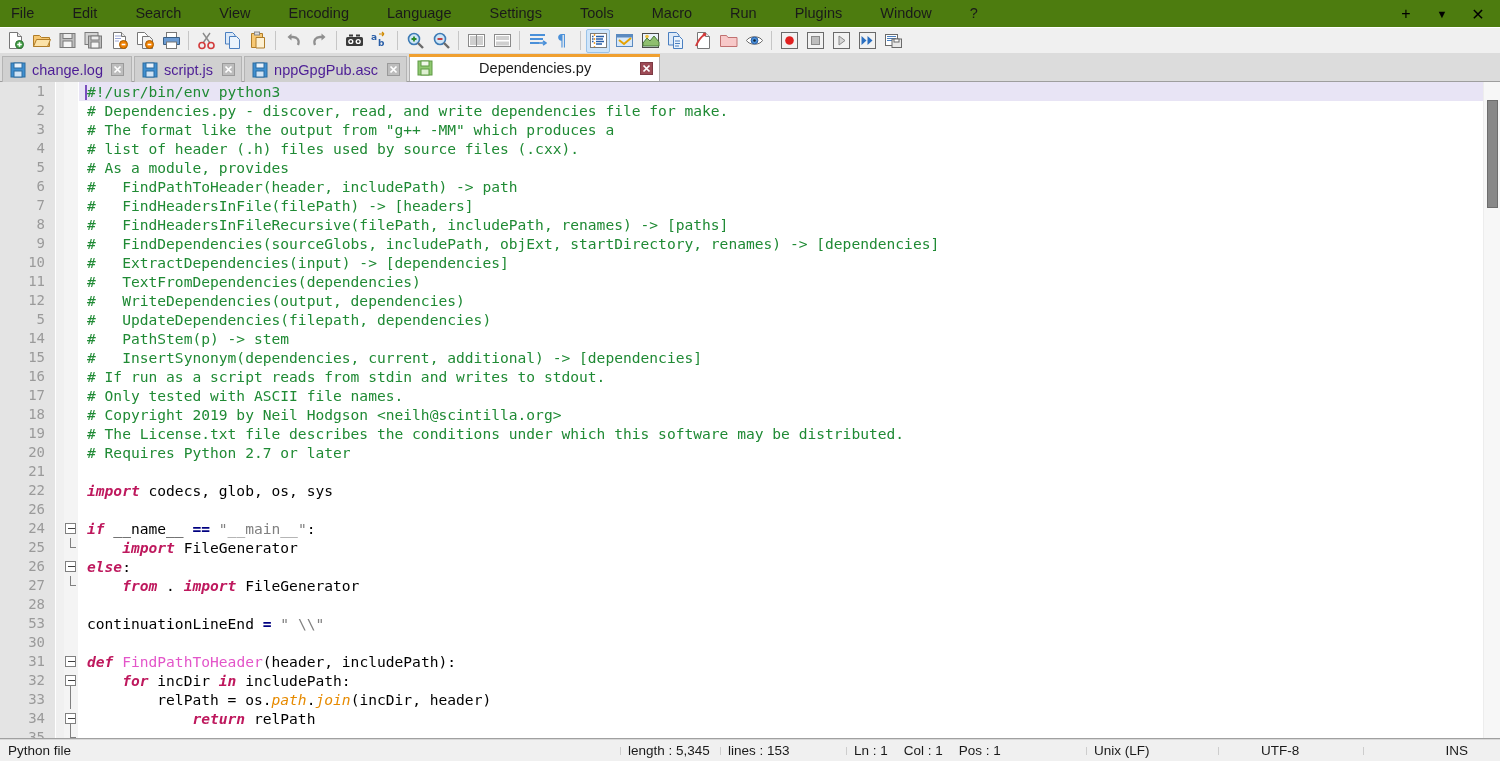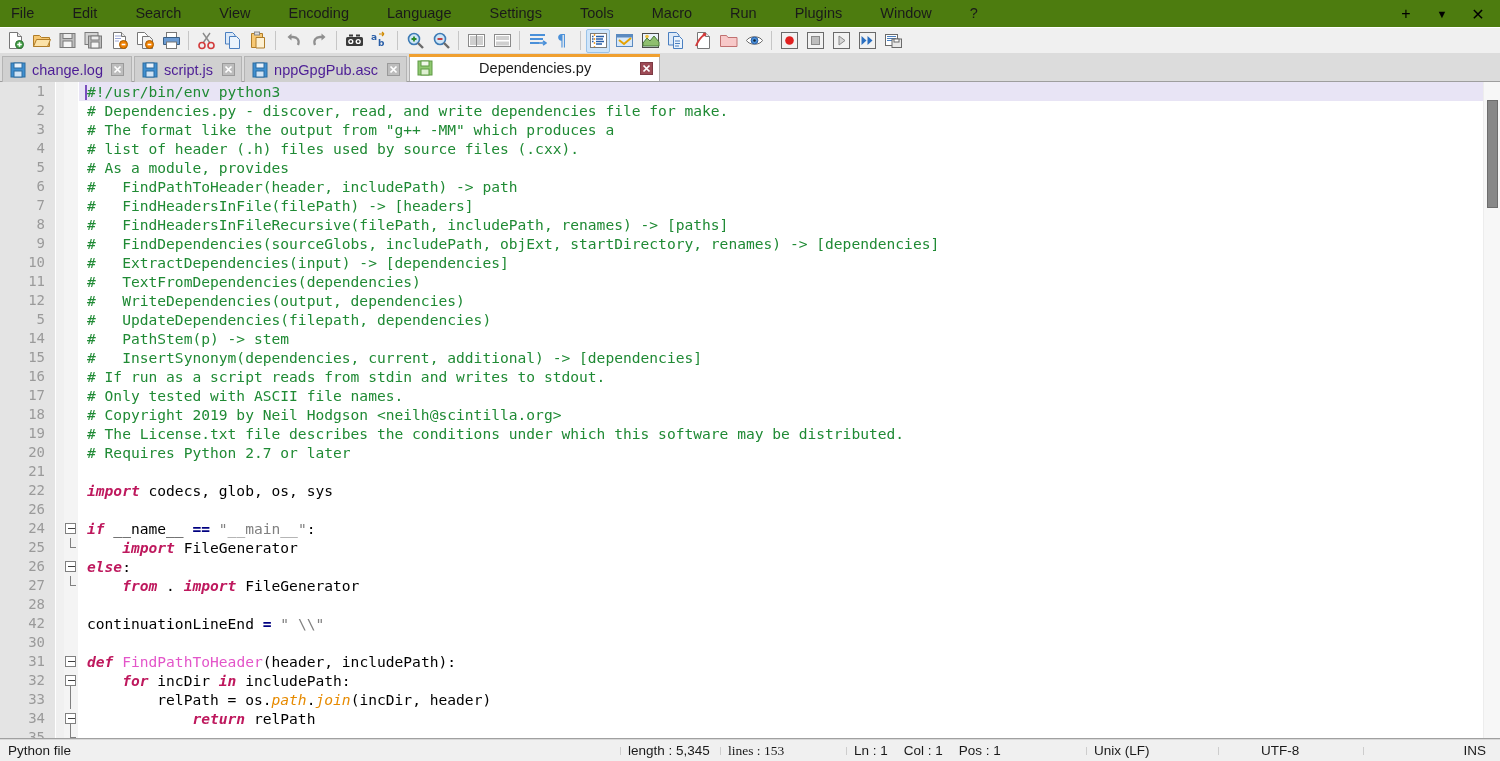--- a/index.html
+++ b/index.html
@@ -279,25 +279,25 @@
   }
   .sb + .sb::before {
     content: "";
     position: absolute;
     left: 0; top: 3px; bottom: 3px;
     width: 1px;
     background: #cdcdcd;
   }
   .sb-doc   { flex: 0 0 620px; }
   .sb-len   { flex: 0 0 100px; }
-  .sb-lines { flex: 0 0 126px; font-family: Liberation Serif, serif; }
+  .sb-lines { flex: 0 0 126px; }
   .sb-pos   { flex: 0 0 240px; display:flex; gap: 16px; }
   .sb-eol   { flex: 0 0 132px; }
   .sb-enc   { flex: 0 0 145px; padding-left: 43px; }
-  .sb-ins   { flex: 1 1 auto; justify-content: flex-end; padding-right: 14px;}
+  .sb-ins   { flex: 1 1 auto; justify-content: flex-end; padding-right: 32px;}
 </style>
 </head>
 <body>
 
 <div id="app">
 
   <div class="menubar">
     <div class="menu-item">File</div>
     <div class="menu-item">Edit</div>
     <div class="menu-item">Search</div>
@@ -658,21 +658,21 @@
         <div class="lnum">19</div>
         <div class="lnum">20</div>
         <div class="lnum">21</div>
         <div class="lnum">22</div>
         <div class="lnum">26</div>
         <div class="lnum">24</div>
         <div class="lnum">25</div>
         <div class="lnum">26</div>
         <div class="lnum">27</div>
         <div class="lnum">28</div>
-        <div class="lnum">42</div>
+        <div class="lnum">53</div>
         <div class="lnum">30</div>
         <div class="lnum">31</div>
         <div class="lnum">32</div>
         <div class="lnum">33</div>
         <div class="lnum">34</div>
         <div class="lnum">35</div>
       </div>
     <div class="margin-sym"></div>
     <div class="margin-fold" id="foldmargin">
         <div class="foldrow"></div>

